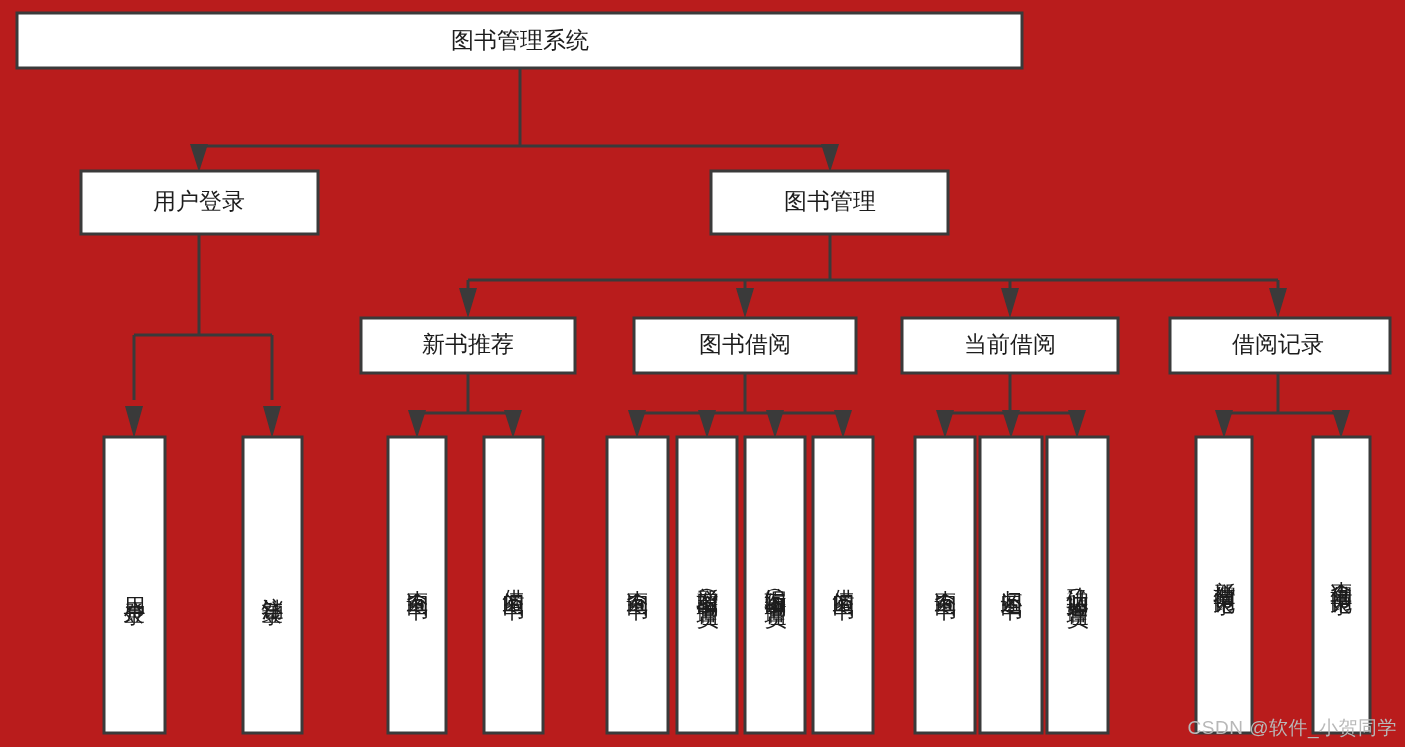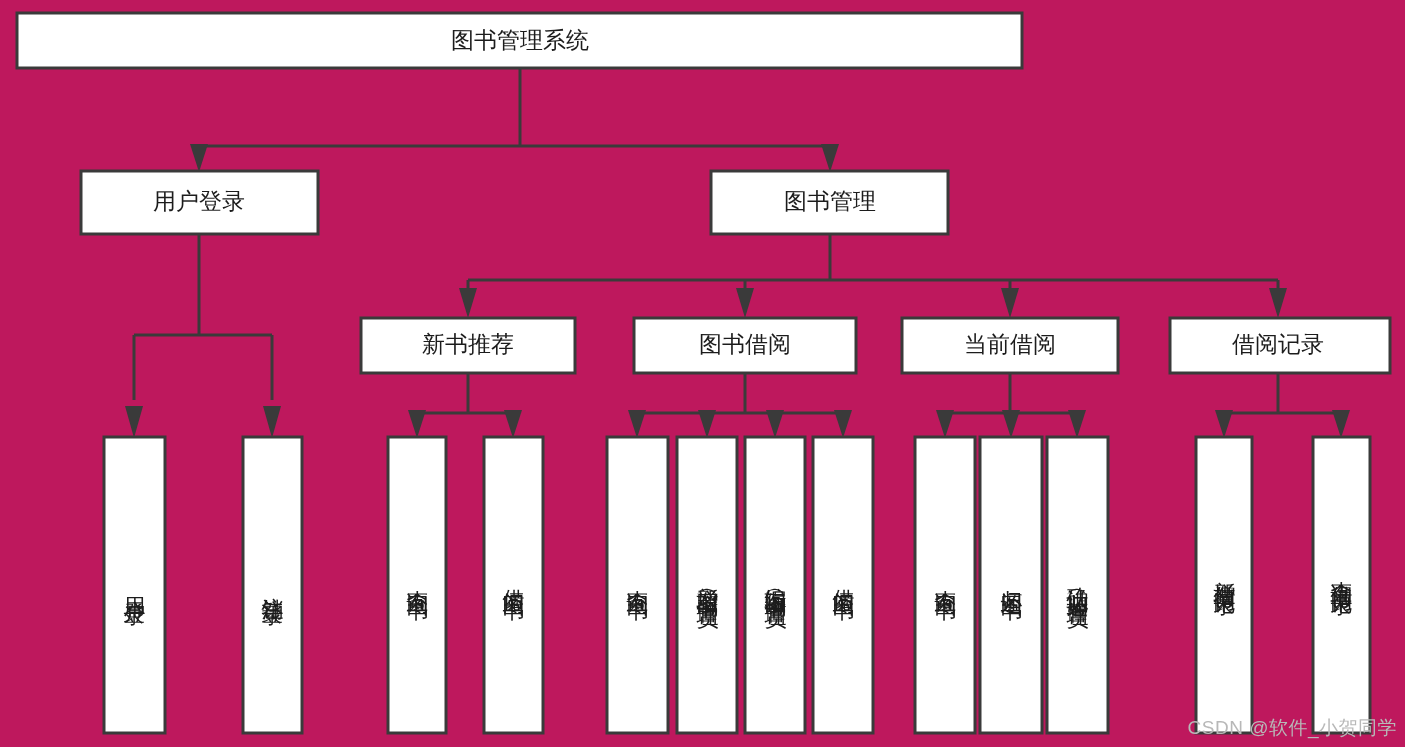--- a/index.html
+++ b/index.html
@@ -10,21 +10,21 @@
   body {
     width: 1405px;
     height: 747px;
     font-family: "Liberation Sans", "DejaVu Sans", sans-serif;
     overflow: hidden;
   }
   #diagram-root {
     position: relative;
     width: 1405px;
     height: 747px;
-    background: #be185d;
+    background: #b91c1c;
   }
   svg#flow-svg {
     position: absolute;
     left: 0;
     top: 0;
     width: 1405px;
     height: 747px;
   }
   .node-box {
     fill: #ffffff;

